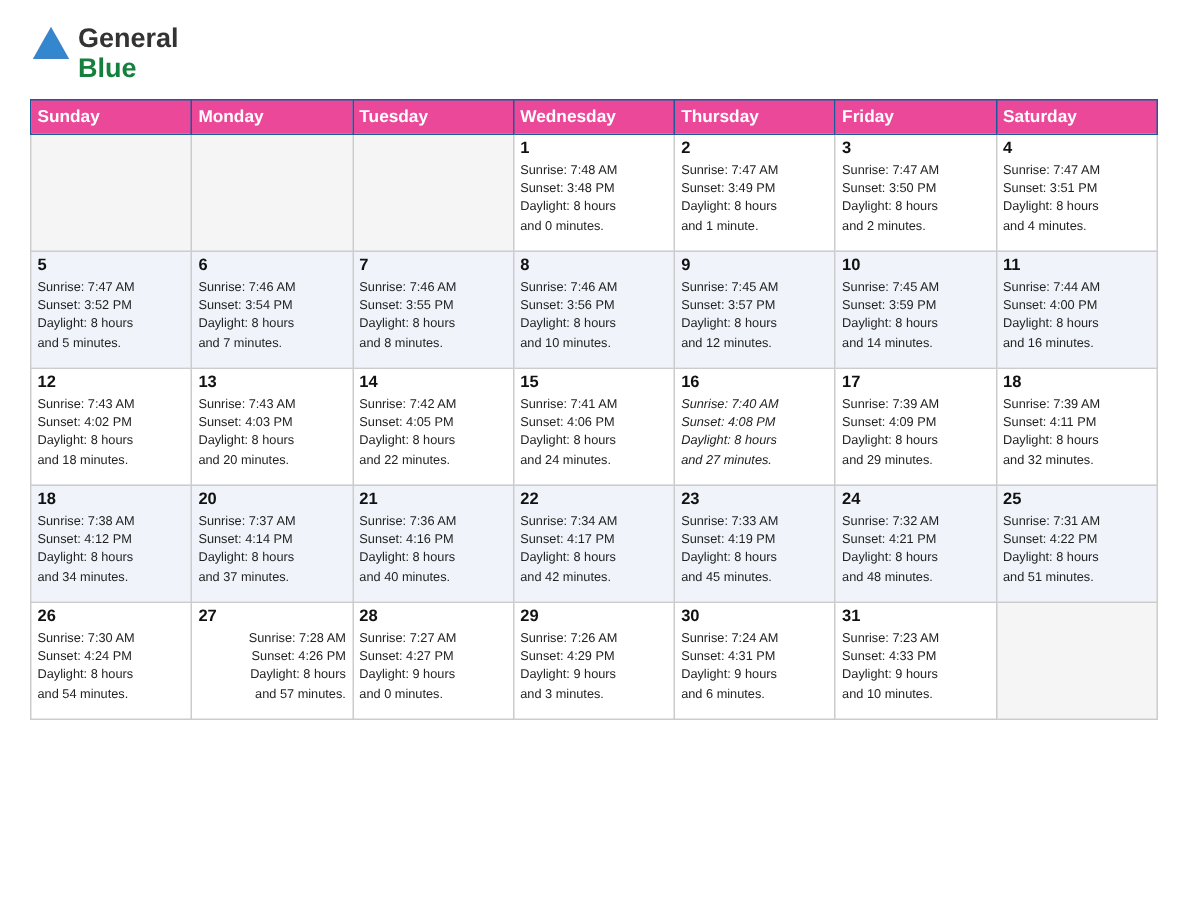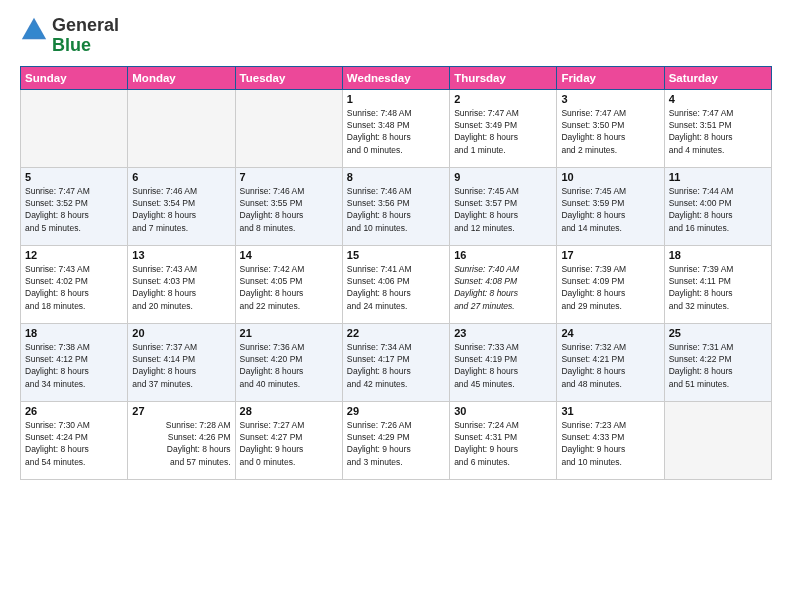--- a/index.html
+++ b/index.html
@@ -273,21 +273,21 @@
           <td>
             <div class="day-number">20</div>
             <div class="day-info" style="white-space: pre-line;">Sunrise: 7:37 AM
 Sunset: 4:14 PM
 Daylight: 8 hours
 and 37 minutes.</div>
           </td>
           <td>
             <div class="day-number">21</div>
             <div class="day-info" style="white-space: pre-line;">Sunrise: 7:36 AM
-Sunset: 4:20 PM
+Sunset: 4:16 PM
 Daylight: 8 hours
 and 40 minutes.</div>
           </td>
           <td>
             <div class="day-number">22</div>
             <div class="day-info" style="white-space: pre-line;">Sunrise: 7:34 AM
 Sunset: 4:17 PM
 Daylight: 8 hours
 and 42 minutes.</div>
           </td>

